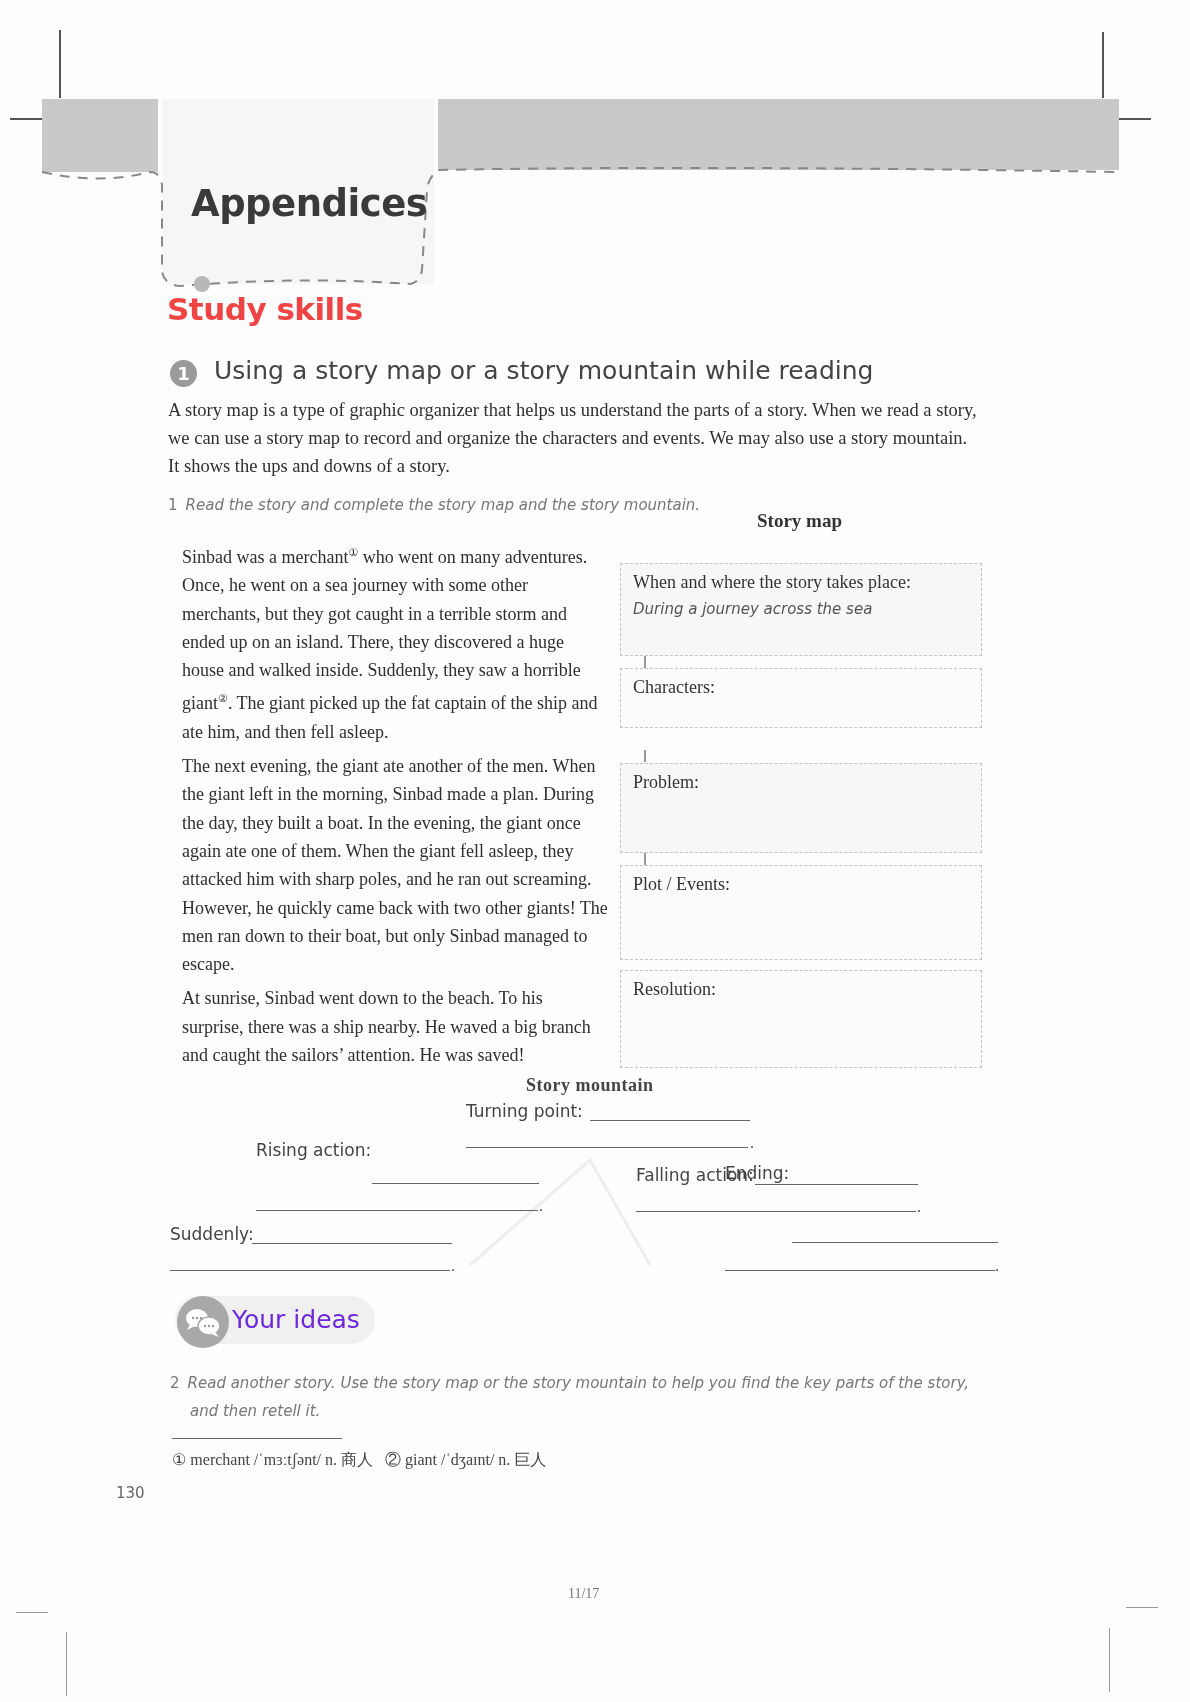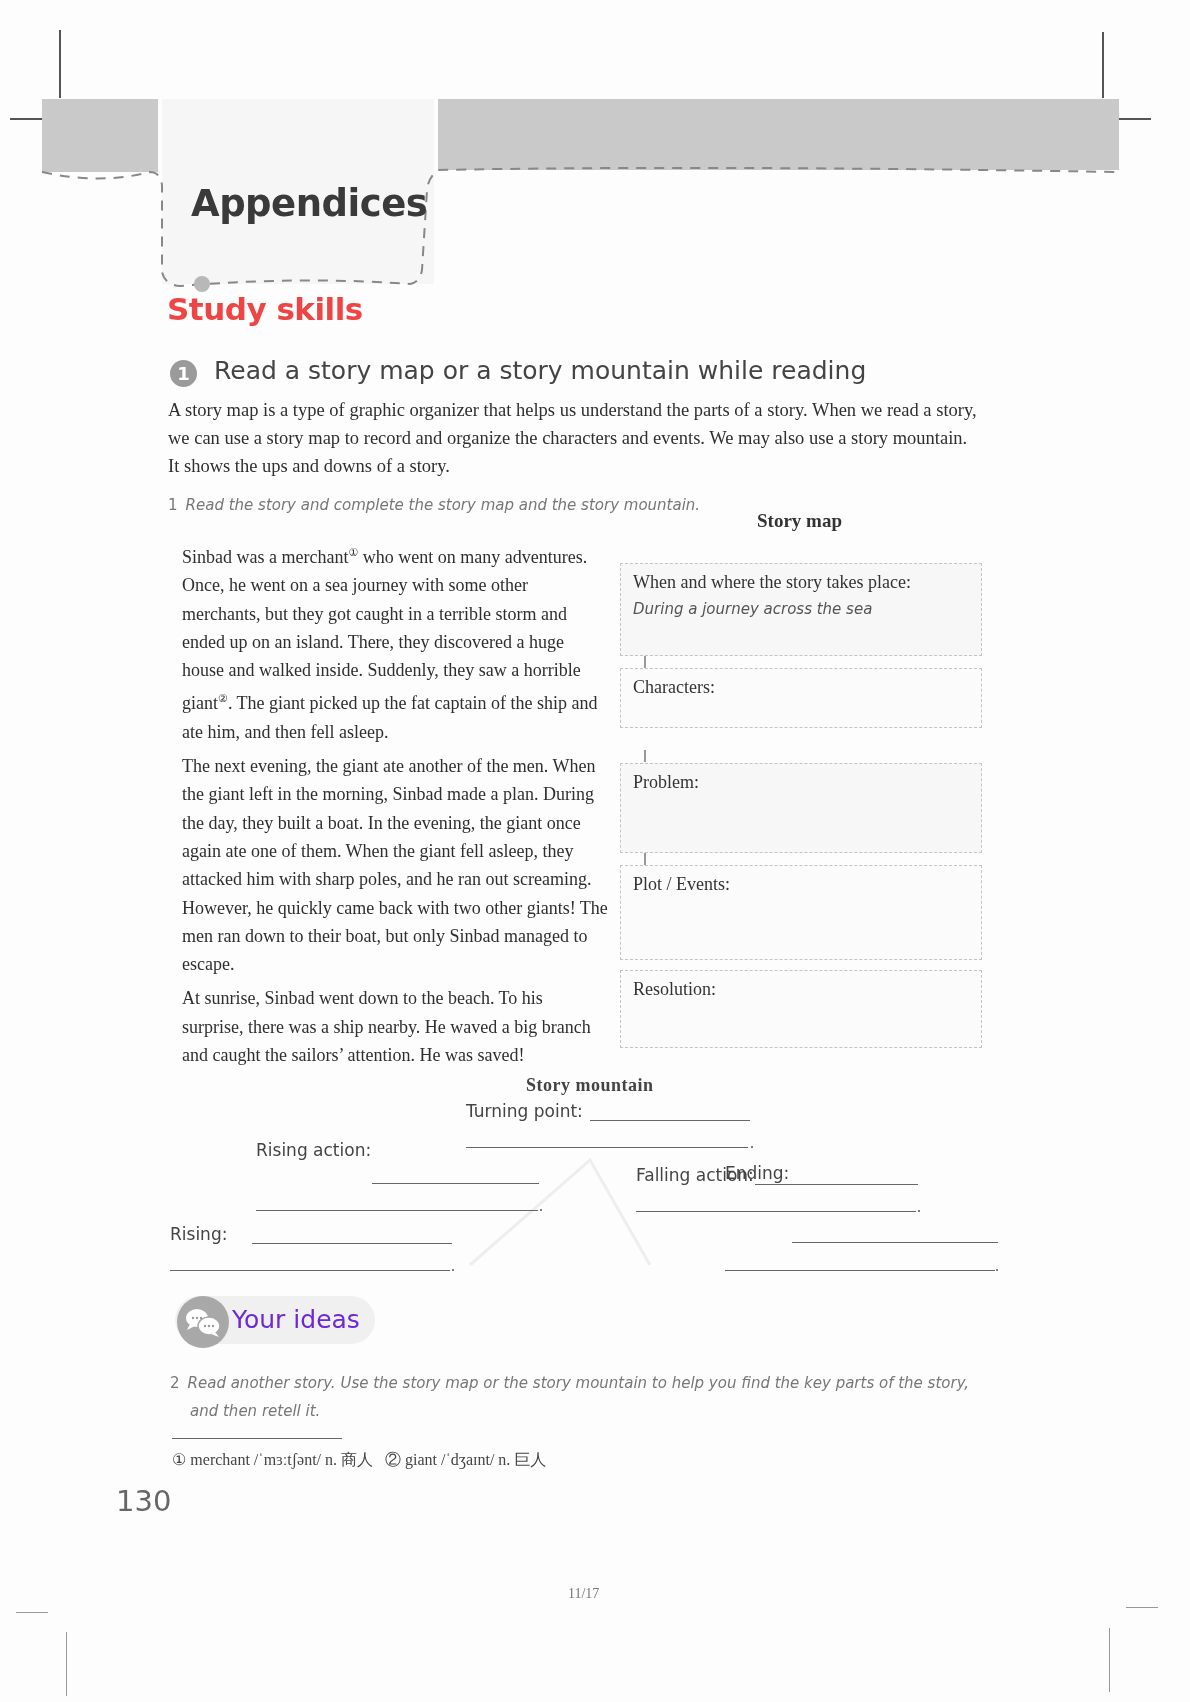--- a/index.html
+++ b/index.html
@@ -27,21 +27,21 @@
   .mapbox .ans { position:absolute; left:12px; top:36px; font-family:"DejaVu Sans", sans-serif; font-style:italic; font-size:15px; color:#555; }
   .connector { position:absolute; left:644px; width:1.5px; height:12px; background:#999; }
   .mtitle { left:526px; top:1075px; font-size:18px; font-weight:bold; color:#444; letter-spacing:0.5px; }
   .mlabel { font-family:"DejaVu Sans", sans-serif; font-size:17px; color:#444; }
   .uline { position:absolute; height:1.2px; background:#666; }
   .dot { font-size:16px; color:#555; }
   .ideas-bg { left:175px; top:1296px; width:200px; height:48px; background:#f0f0f0; border-radius:24px; }
   .ideas-icon { left:177px; top:1296px; width:52px; height:52px; border-radius:50%; background:#a8a8a8; }
   .ideas-text { left:232px; top:1305px; font-size:25px; color:#6d28d9; font-family:"DejaVu Sans", sans-serif; }
   .footnote { left:172px; top:1450px; font-size:16px; color:#444; }
-  .pagenum { left:116px; top:1484px; font-size:29px; color:#666; font-family:"DejaVu Sans", sans-serif;text-align:center; }
+  .pagenum { left:116px; top:1484px; font-size:15px; color:#666; font-family:"DejaVu Sans", sans-serif;text-align:center; }
   .pgcount { left:568px; top:1586px; font-size:14px; color:#777; }
 </style>
 </head>
 <body>
 
 <div class="crop" style="left:59px;top:30px;width:1.5px;height:68px;"></div>
 <div class="crop" style="left:10px;top:118px;width:32px;height:1.5px;"></div>
 <div class="crop" style="left:1102px;top:32px;width:1.5px;height:66px;"></div>
 <div class="crop" style="left:1119px;top:118px;width:32px;height:1.5px;"></div>
 <div class="crop" style="left:16px;top:1612px;width:32px;height:1.2px;background:#999;"></div>
@@ -53,21 +53,21 @@
 <div class="band" style="left:438px;top:99px;width:681px;height:71px;"></div>
 <div class="abs" style="left:162px;top:99px;width:272px;height:185px;background:#f6f6f6;"></div>
 <svg class="abs" style="left:0;top:0;" width="1190" height="320">
   <path d="M42 172 Q100 185 150 172 Q160 172 162 185 L162 272 Q165 285 180 286 Q300 276 410 284 Q420 282 422 270 L427 190 Q428 178 438 170 Q700 165 1119 172" fill="none" stroke="#888" stroke-width="2" stroke-dasharray="10 8"></path>
 </svg>
 <div class="abs title-app sans">Appendices</div>
 
 <div class="abs bullet"></div>
 <div class="abs study sans">Study skills</div>
 <div class="abs num-circle">1</div>
-<div class="abs h2">Read a story map or a story mountain while reading</div>
+<div class="abs h2">Using a story map or a story mountain while reading</div>
 <div class="abs intro serif">A story map is a type of graphic organizer that helps us understand the parts of a story. When we read a story, we can use a story map to record and organize the characters and events. We may also use a story mountain. It shows the ups and downs of a story.</div>
 
 <div class="abs instr" style="left:168px;top:496px;">
   <span style="font-style:normal;margin-right:8px;">1</span><span>Read the story and complete the story map and the story mountain.</span>
 </div>
 
 <div class="abs story">
   <p><span>Sinbad was a merchant</span><sup>①</sup><span> who went on many adventures. Once, he went on a sea journey with some other merchants, but they got caught in a terrible storm and ended up on an island. There, they discovered a huge house and walked inside. Suddenly, they saw a horrible giant</span><sup>②</sup><span>. The giant picked up the fat captain of the ship and ate him, and then fell asleep.</span></p>
   <p>The next evening, the giant ate another of the men. When the giant left in the morning, Sinbad made a plan. During the day, they built a boat. In the evening, the giant once again ate one of them. When the giant fell asleep, they attacked him with sharp poles, and he ran out screaming. However, he quickly came back with two other giants! The men ran down to their boat, but only Sinbad managed to escape.</p>
   <p>At sunrise, Sinbad went down to the beach. To his surprise, there was a ship nearby. He waved a big branch and caught the sailors’ attention. He was saved!</p>
@@ -84,21 +84,21 @@
   <div class="lbl">Characters:</div>
 </div>
 <div class="connector" style="top:750px;"></div>
 <div class="mapbox" style="top:763px;height:90px;">
   <div class="lbl">Problem:</div>
 </div>
 <div class="connector" style="top:853px;"></div>
 <div class="mapbox" style="top:865px;height:95px;background:#fbfbfb;">
   <div class="lbl">Plot / Events:</div>
 </div>
-<div class="mapbox" style="top:970px;height:78px;background:#fbfbfb;">
+<div class="mapbox" style="top:970px;height:98px;background:#fbfbfb;">
   <div class="lbl">Resolution:</div>
 </div>
 
 <svg class="abs" style="left:0;top:0;" width="1190" height="1702">
   <polyline points="470,1265 590,1160 650,1265" fill="none" stroke="#eeeeee" stroke-width="3"></polyline>
 </svg>
 <div class="abs mtitle serif">Story mountain</div>
 
 <div class="abs mlabel" style="left:466px;top:1101px;">Turning point:</div>
 <div class="uline" style="left:590px;top:1120px;width:160px;"></div>
@@ -108,21 +108,21 @@
 <div class="abs mlabel" style="left:256px;top:1140px;">Rising action:</div>
 <div class="uline" style="left:372px;top:1183px;width:167px;"></div>
 <div class="uline" style="left:256px;top:1210px;width:282px;"></div>
 <div class="abs dot" style="left:539px;top:1197px;">.</div>
 
 <div class="abs mlabel" style="left:636px;top:1165px;">Falling action:</div>
 <div class="uline" style="left:755px;top:1184px;width:163px;"></div>
 <div class="uline" style="left:636px;top:1211px;width:280px;"></div>
 <div class="abs dot" style="left:917px;top:1198px;">.</div>
 
-<div class="abs mlabel" style="left:170px;top:1224px;">Rising:</div>
+<div class="abs mlabel" style="left:170px;top:1224px;">Suddenly:</div>
 <div class="uline" style="left:252px;top:1243px;width:200px;"></div>
 <div class="uline" style="left:170px;top:1270px;width:280px;"></div>
 <div class="abs dot" style="left:451px;top:1257px;">.</div>
 
 <div class="abs mlabel" style="left:725px;top:1163px;text-align:center;">Ending:</div>
 <div class="uline" style="left:792px;top:1242px;width:206px;"></div>
 <div class="uline" style="left:725px;top:1270px;width:270px;"></div>
 <div class="abs dot" style="left:995px;top:1257px;">.</div>
 
 <div class="abs ideas-bg"></div>

